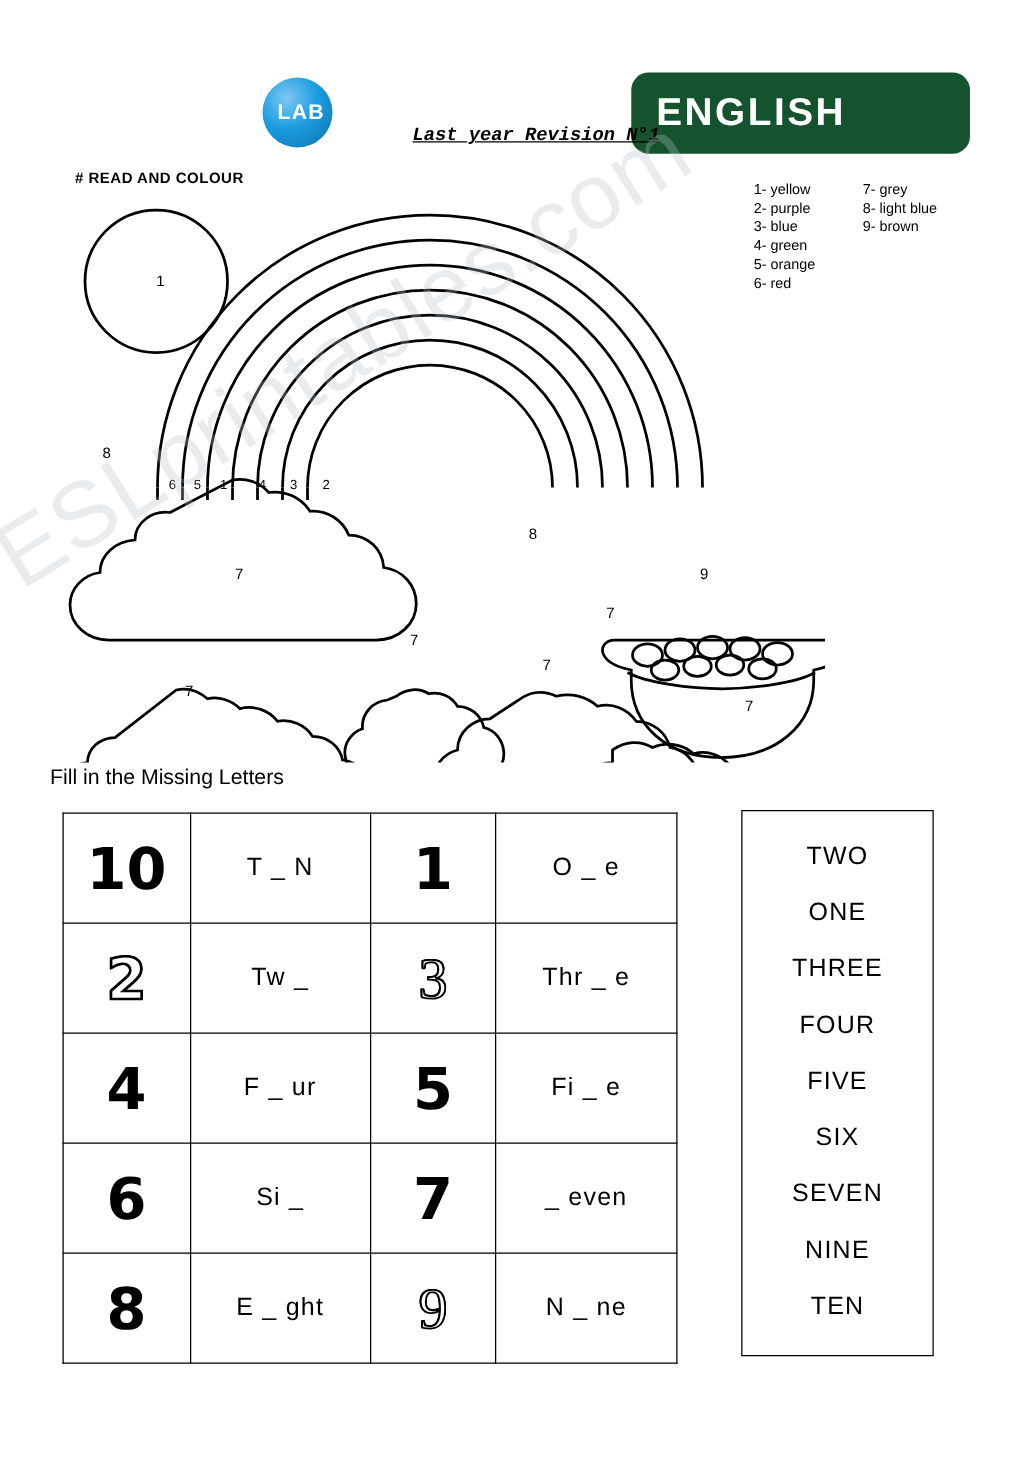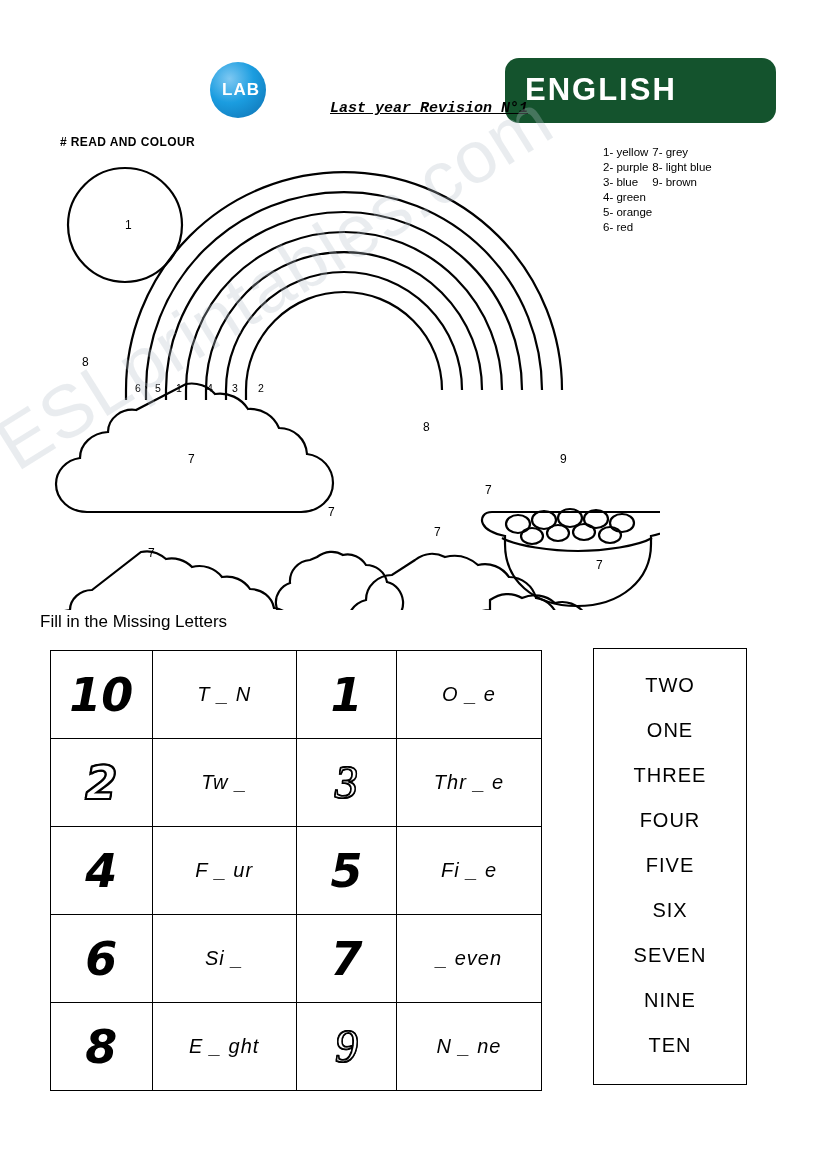--- a/index.html
+++ b/index.html
@@ -87,20 +87,21 @@
   }
 
   
   .legend {
     position: absolute;
     left: 603px;
     top: 145px;
     font-size: 11.5px;
     line-height: 15px;
     display: flex;
+    gap: 38px;
   }
   .legend-col { display: flex; flex-direction: column; }
 
   
   .art {
     position: absolute;
     left: 40px;
     top: 150px;
     width: 620px;
     height: 460px;
@@ -127,21 +128,20 @@
     left: 50px;
     top: 650px;
     border-collapse: collapse;
     width: 492px;
   }
   table.grid td {
     border: 1px solid #000;
     height: 85px;
     text-align: center;
     vertical-align: middle;
-    font-style: italic;
   }
   td.numcell { width: 100px; }
   td.wordcell { width: 146px; font-size: 20px; letter-spacing: 1px; }
   .bignum {
     font-size: 46px;
     font-weight: bold;
     font-family: "DejaVu Sans", sans-serif;
   }
   .bignum.outline {
     color: #fff;

